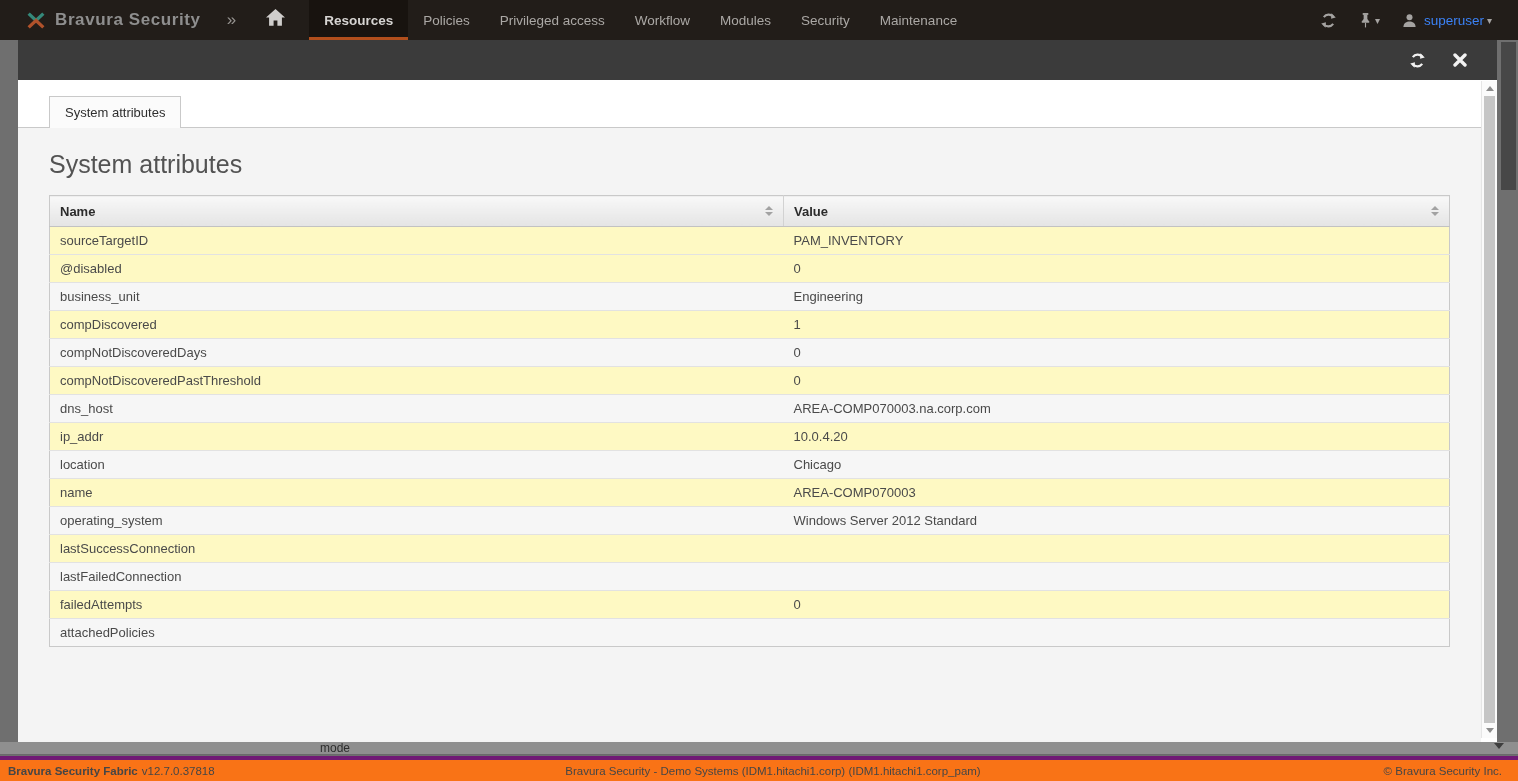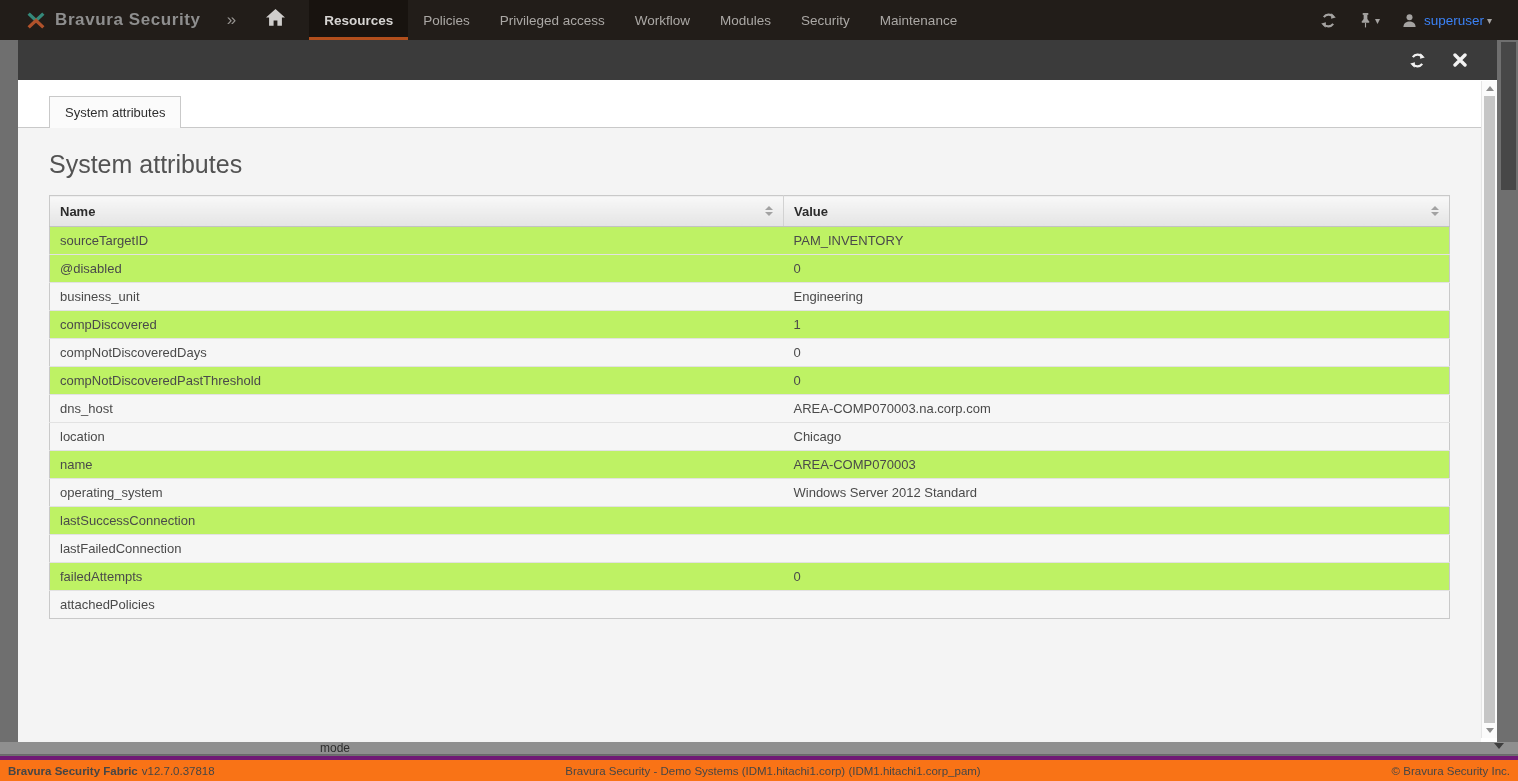--- a/index.html
+++ b/index.html
@@ -29,21 +29,21 @@
   .mode-text { position:absolute; left:320px; top:-1px; font-size:12px; color:#2d2d2d; line-height:14px; }
   .bg-scroll-thumb { position:absolute; right:2px; top:42px; width:15px; height:148px; background:#474747; }
   .bg-scroll-down { position:absolute; right:14px; top:743px; width:0; height:0;
     border-left:5px solid transparent; border-right:5px solid transparent; border-top:6px solid #3e3e3e; }
 
   
   .footer { position:absolute; left:0; right:0; bottom:0; height:25px; background:#f97316; border-top:4px solid #701a75; font-size:11.5px; color:#464646; }
   .footer-left { position:absolute; left:8px; top:5px; }
   .footer-left b { font-weight:700; }
   .footer-center { position:absolute; left:0; right:0; top:5px; text-align:center;padding-left:28px; }
-  .footer-right { position:absolute; right:8px; top:5px;margin-left:27px; }
+  .footer-right { position:absolute; right:16px; top:5px;margin-left:27px; }
   .footer .ver { margin-left:4px; }
 
   
   .dialog { position:absolute; left:18px; top:40px; width:1479px; height:702px; background:#ffffff; z-index:10; }
   .dialog-titlebar { height:40px; background:#3b3b3b; display:flex; align-items:center; justify-content:flex-end; gap:27px; padding-right:30px; }
   .tb-icon { color:#f2f2f2; cursor:pointer; display:flex; align-items:center; }
 
   .dialog-body { position:relative; height:662px; background:#ffffff; }
   .dialog-scrollarea { position:absolute; left:0; top:0; right:16px; bottom:0; overflow:hidden; background:#fff; }
 
@@ -57,21 +57,21 @@
 
   table.attrs { width:1401px; border-collapse:collapse; background:#fff; border:1px solid #c9c9c9; }
   table.attrs th { height:31px; background:linear-gradient(#f8f8f8,#e4e4e4); border-bottom:1px solid #c2c2c2;
     border-right:1px solid #d2d2d2; padding:0 8px 0 10px; font-size:13px; font-weight:600; color:#2b2b2b; text-align:left; cursor:pointer; }
   table.attrs th:last-child { border-right:none; }
   .th-inner { display:flex; align-items:center; justify-content:space-between; }
   .col-name { width:734px; }
   .sort { display:inline-flex; flex-direction:column; gap:2px; padding:2px; cursor:pointer; }
   .sort .t-up { width:0; height:0; border-left:4px solid transparent; border-right:4px solid transparent; border-bottom:4px solid #a2a2a2; }
   .sort .t-down { width:0; height:0; border-left:4px solid transparent; border-right:4px solid transparent; border-top:4px solid #a2a2a2; }
-  table.attrs td { height:28px; padding:0 10px; font-size:13px; color:#4a4a4a; border-top:1px solid #e2e2e2; background:#bef264; }
+  table.attrs td { height:28px; padding:0 10px; font-size:13px; color:#4a4a4a; border-top:1px solid #e2e2e2; background:#fef9c3; }
   table.attrs tr.alt td { background:#f6f6f6; }
 
   
   .dlg-scrollbar { position:absolute; right:0; top:1px; width:16px; height:657px; background:#fbfbfb; border-left:1px solid #e6e6e6; }
   .sb-btn { position:absolute; left:0; width:100%; height:15px; display:flex; align-items:center; justify-content:center; cursor:pointer; }
   .sb-btn.up { top:0; }
   .sb-btn.down { bottom:0; }
   .sb-btn .tri-up { width:0; height:0; border-left:4px solid transparent; border-right:4px solid transparent; border-bottom:5px solid #8d8d8d; }
   .sb-btn .tri-down { width:0; height:0; border-left:4px solid transparent; border-right:4px solid transparent; border-top:5px solid #8d8d8d; }
   .sb-thumb { position:absolute; left:2px; right:2px; top:15px; bottom:15px; background:#c6c6c6; cursor:pointer; }
@@ -230,20 +230,24 @@
                 <td>0</td>
               </tr>
               <tr>
                 <td>compNotDiscoveredPastThreshold</td>
                 <td>0</td>
               </tr>
               <tr class="alt">
                 <td>dns_host</td>
                 <td>AREA-COMP070003.na.corp.com</td>
               </tr>
+              <tr>
+                <td>ip_addr</td>
+                <td>10.0.4.20</td>
+              </tr>
               <tr class="alt">
                 <td>location</td>
                 <td>Chicago</td>
               </tr>
               <tr>
                 <td>name</td>
                 <td>AREA-COMP070003</td>
               </tr>
               <tr class="alt">
                 <td>operating_system</td>

